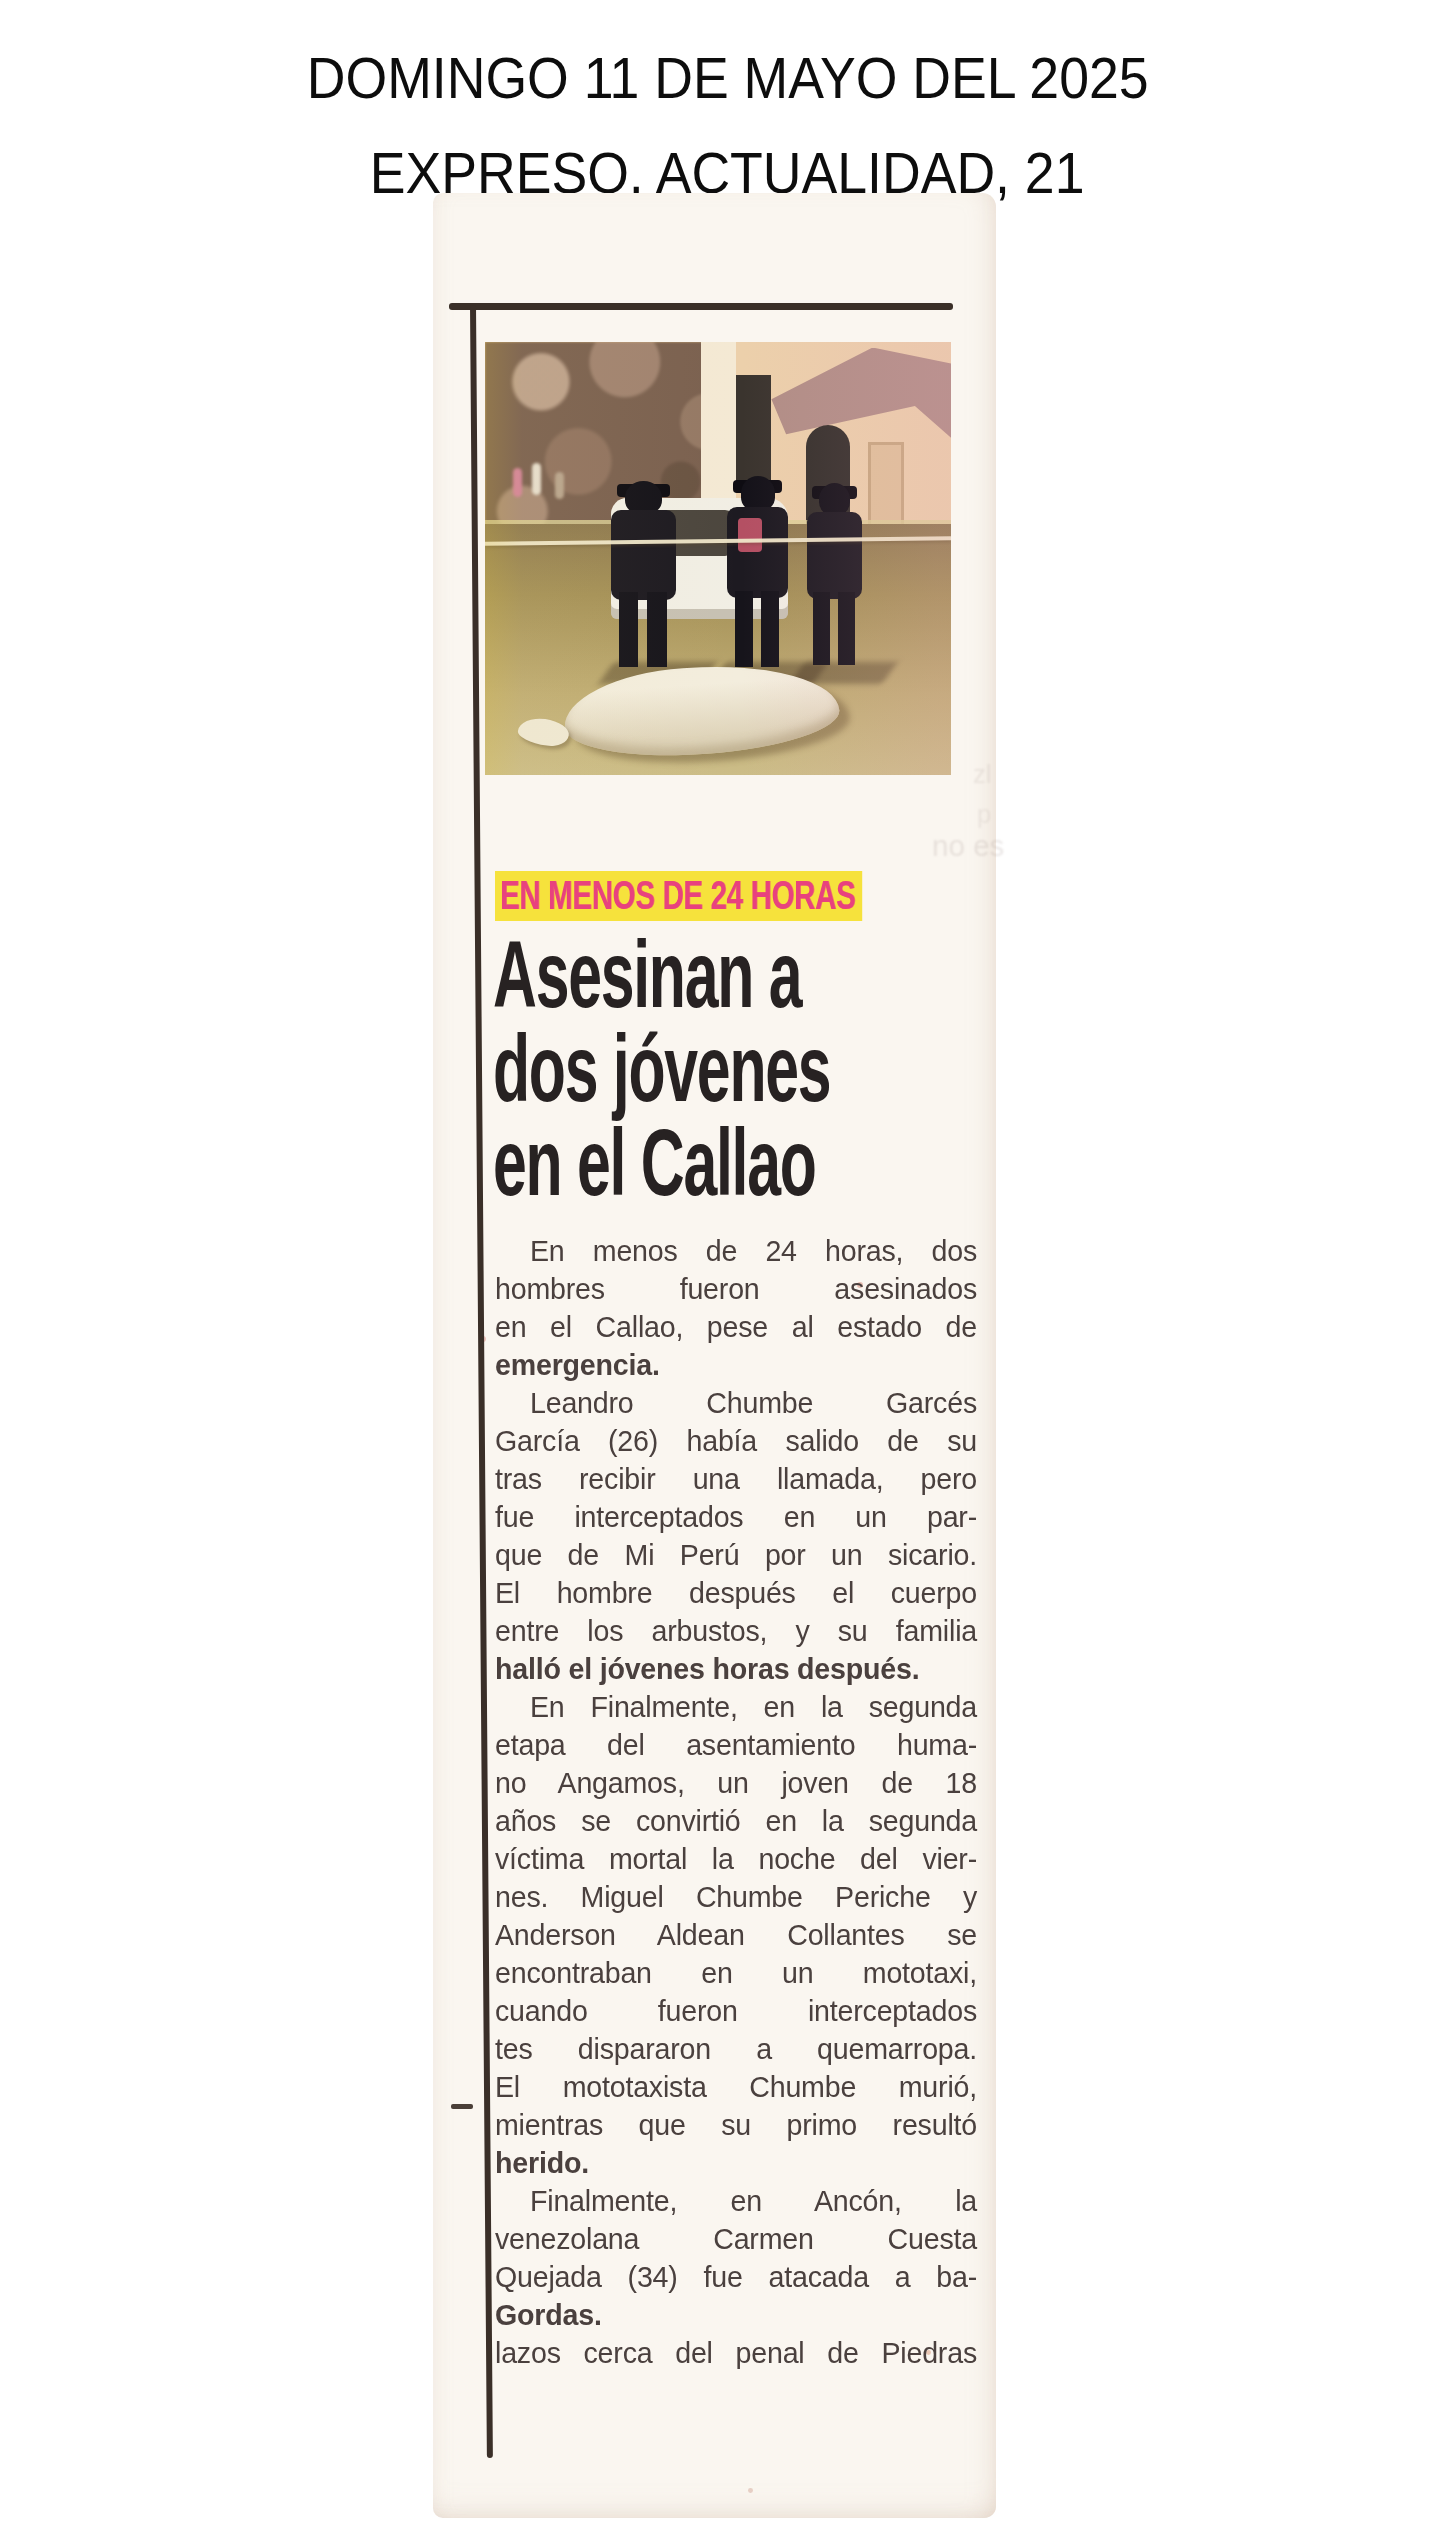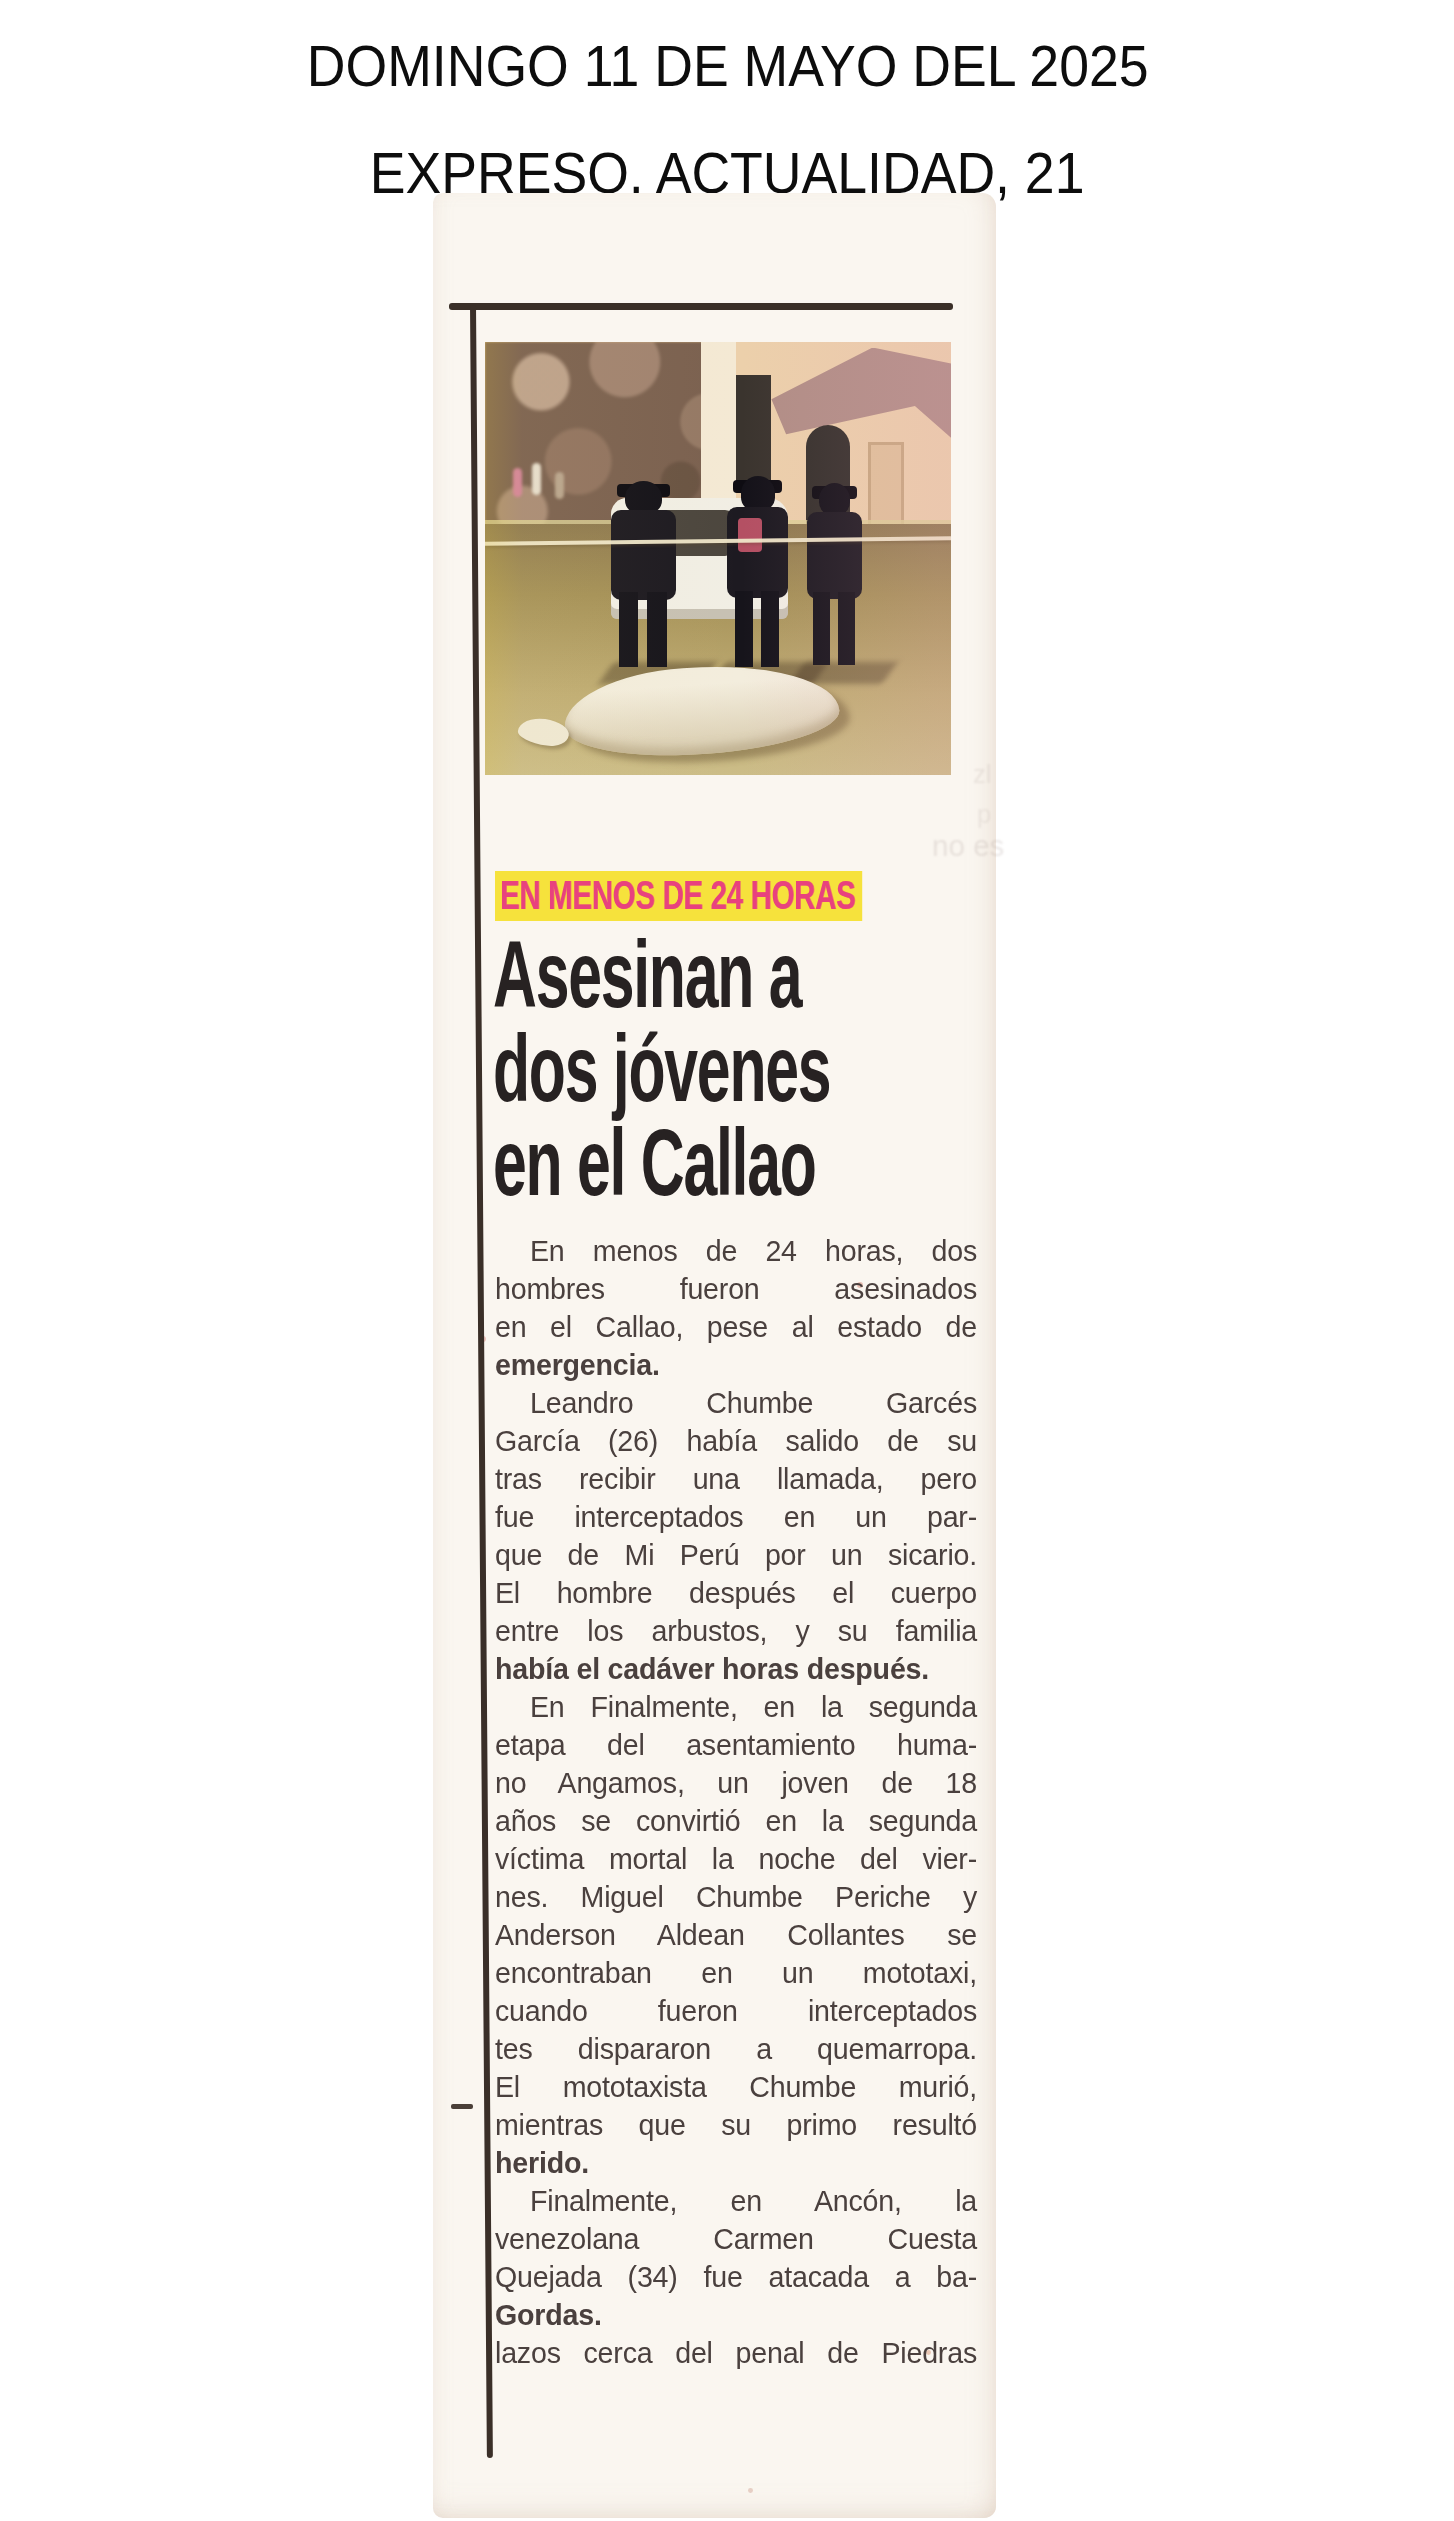--- a/index.html
+++ b/index.html
@@ -5,21 +5,21 @@
   html,body{margin:0;padding:0;}
   body{
     width:1455px;height:2522px;position:relative;overflow:hidden;
     background:#ffffff;
     font-family:"Liberation Sans", sans-serif;
   }
   
   .hdr{position:absolute;left:0;width:1455px;text-align:center;color:#0d0d0d;}
   .hdr-inner{display:inline-block;transform:scaleX(0.94);transform-origin:center top;
     font-size:57px;line-height:59px;letter-spacing:0px;font-weight:400;}
-  #hdr1{top:37px;}
+  #hdr1{top:49px;}
   #hdr2{top:144px;}
 
   
   .paper{
     position:absolute;left:433px;top:193px;width:563px;height:2325px;
     background:#faf6f0;
     border-radius:9.9px 13.8px 11.8px 9.9px;
     box-shadow:inset -17.7px 0 29.6px -21.7px rgba(205,180,160,.55),
                inset 0 -21.7px 33px -25.6px rgba(205,180,160,.5),
                inset 13.8px 0 25.6px -21.7px rgba(210,190,170,.35);
@@ -188,21 +188,21 @@
     <div class="bline">hombres fueron asesinados</div>
     <div class="bline">en el Callao, pese al estado de</div>
     <div class="bline plast">emergencia.</div>
     <div class="bline first">Leandro Chumbe Garcés</div>
     <div class="bline">García (26) había salido de su</div>
     <div class="bline">tras recibir una llamada, pero</div>
     <div class="bline">fue interceptados en un par-</div>
     <div class="bline">que de Mi Perú por un sicario.</div>
     <div class="bline">El hombre después el cuerpo</div>
     <div class="bline">entre los arbustos, y su familia</div>
-    <div class="bline plast">había el cadáver horas después.</div>
+    <div class="bline plast">halló el jóvenes horas después.</div>
     <div class="bline first">En Finalmente, en la segunda</div>
     <div class="bline">etapa del asentamiento huma-</div>
     <div class="bline">no Angamos, un joven de 18</div>
     <div class="bline">años se convirtió en la segunda</div>
     <div class="bline">víctima mortal la noche del vier-</div>
     <div class="bline">nes. Miguel Chumbe Periche y</div>
     <div class="bline">Anderson Aldean Collantes se</div>
     <div class="bline">encontraban en un mototaxi,</div>
     <div class="bline">cuando fueron interceptados</div>
     <div class="bline">tes dispararon a quemarropa.</div>

